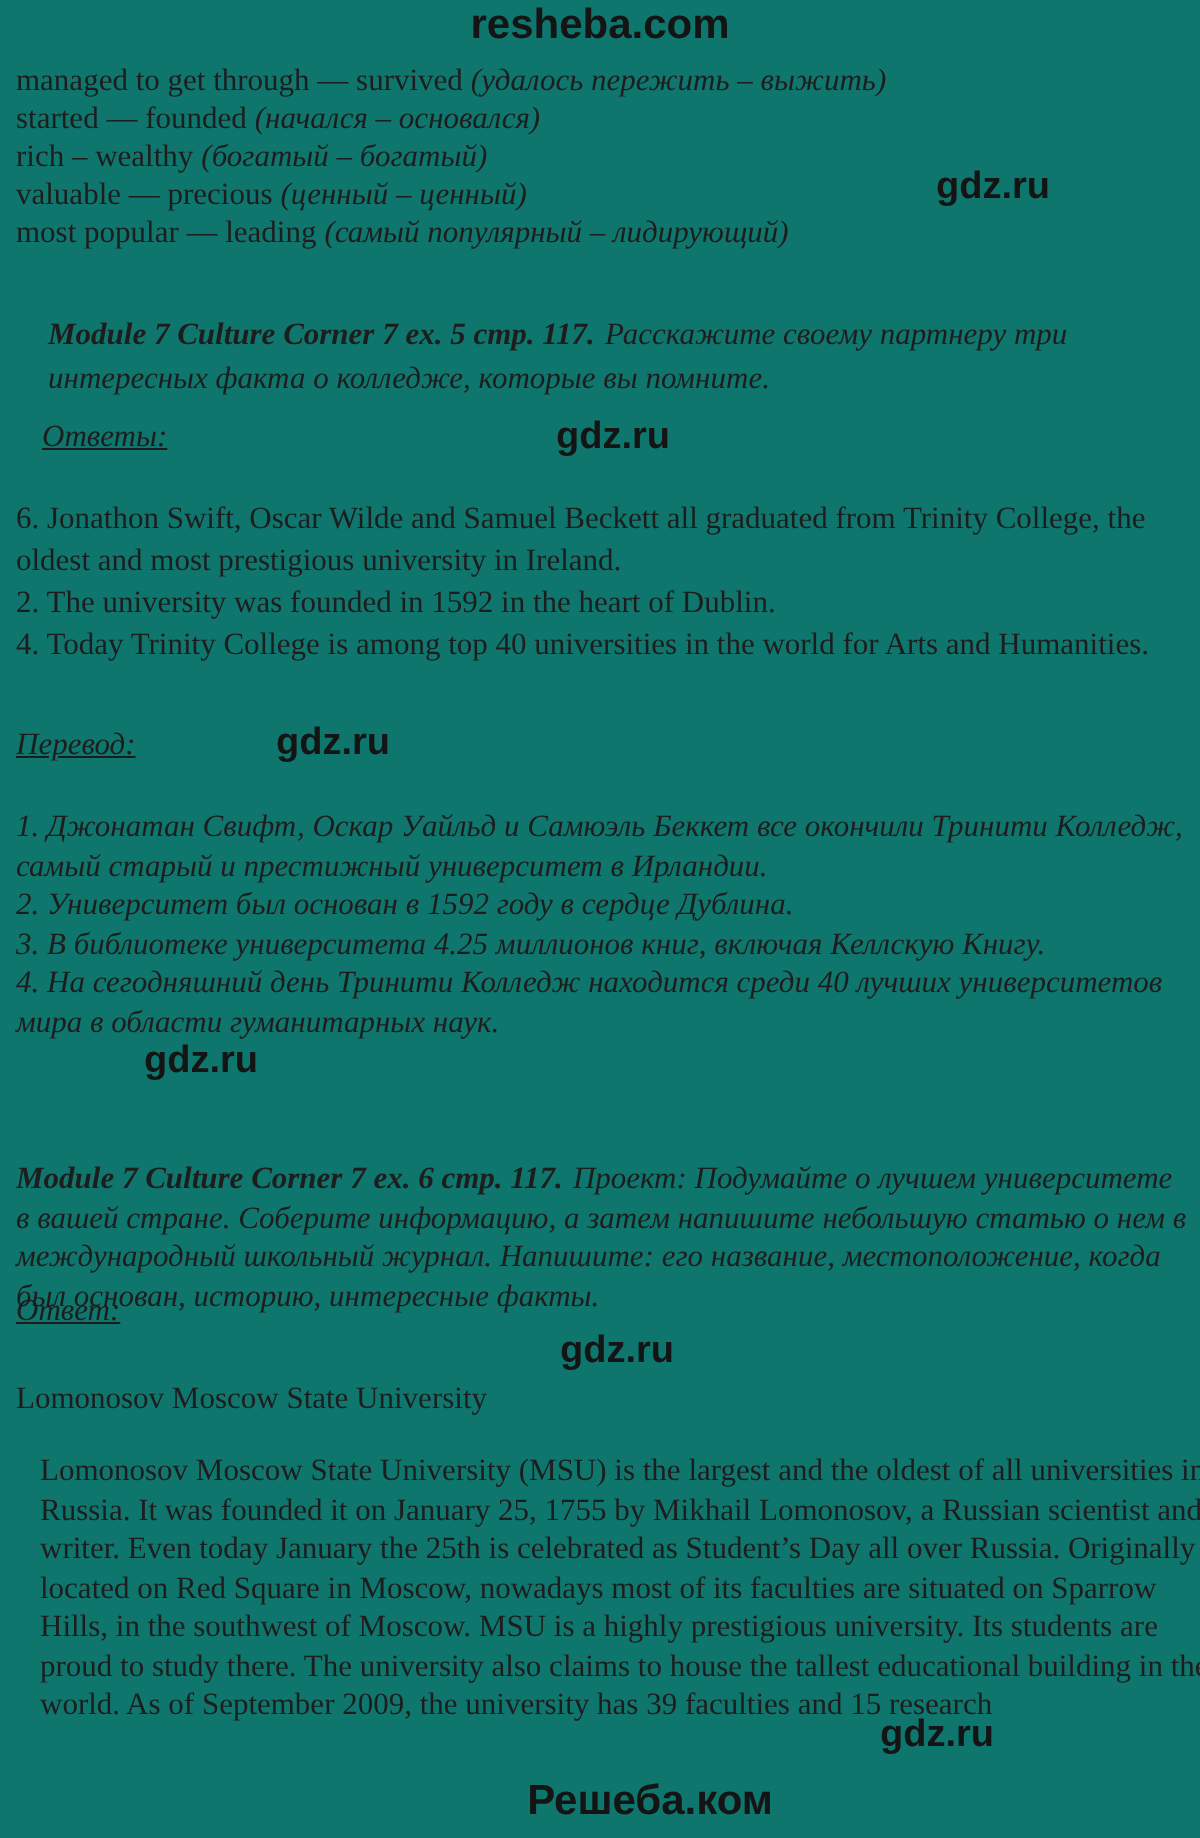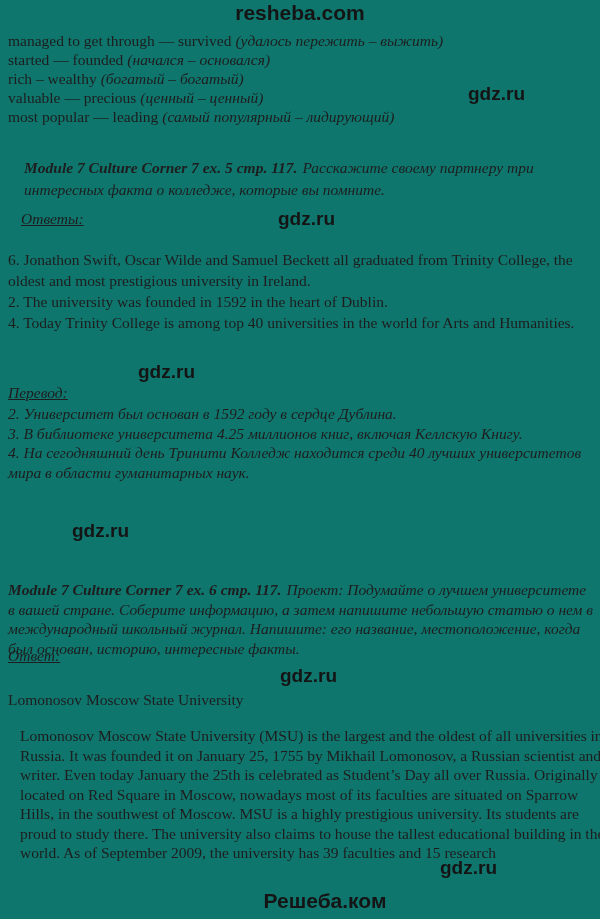--- a/index.html
+++ b/index.html
@@ -93,24 +93,25 @@
 
   <div class="abs serif-text section-label" style="top:210px; left:21px;">Ответы:</div>
   <div class="abs wm wm-small" style="top:208px; left:278px;">gdz.ru</div>
 
   <div class="abs serif-text answers-block" style="top:249px; left:8px; width:588px;">
     <div>6. Jonathon Swift, Oscar Wilde and Samuel Beckett all graduated from Trinity College, the oldest and most prestigious university in Ireland.</div>
     <div>2. The university was founded in 1592 in the heart of Dublin.</div>
     <div>4. Today Trinity College is among top 40 universities in the world for Arts and Humanities.</div>
   </div>
 
-  <div class="abs serif-text section-label" style="top:384px; left:8px;">Перевод:</div>
+  <div class="abs serif-text section-label" style="top:364px; left:8px;">Перевод:</div>
   <div class="abs wm wm-small" style="top:361px; left:138px;">gdz.ru</div>
 
   <div class="abs serif-text translation-block" style="top:404px; left:8px; width:590px;">
+    <div>1. Джонатан Свифт, Оскар Уайльд и Самюэль Беккет все окончили Тринити Колледж, самый старый и престижный университет в Ирландии.</div>
     <div>2. Университет был основан в 1592 году в сердце Дублина.</div>
     <div>3. В библиотеке университета 4.25 миллионов книг, включая Келлскую Книгу.</div>
     <div>4. На сегодняшний день Тринити Колледж находится среди 40 лучших университетов мира в области гуманитарных наук.</div>
   </div>
 
   <div class="abs wm wm-small" style="top:520px; left:72px;">gdz.ru</div>
 
   <div class="abs serif-text ex-header ex-header-tight" style="top:580px; left:8px; width:588px;">
     <span class="ex-title">Module 7 Culture Corner 7 ex. 6 стр. 117.</span><span class="ex-task">Проект: Подумайте о лучшем университете в вашей стране. Соберите информацию, а затем напишите небольшую статью о нем в международный школьный журнал. Напишите: его название, местоположение, когда был основан, историю, интересные факты.</span>
   </div>

